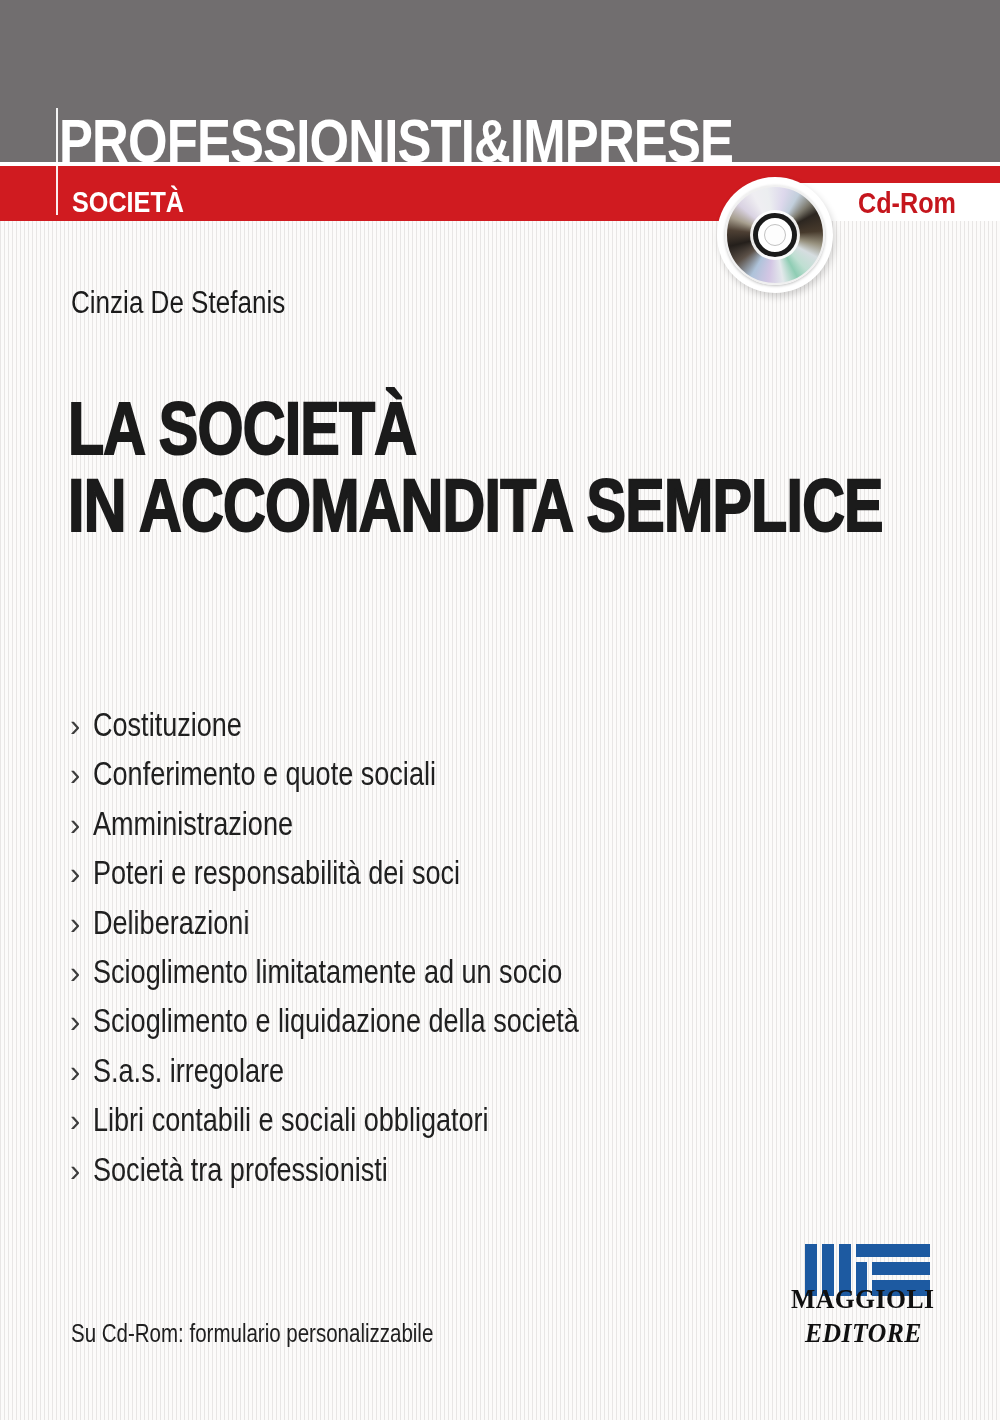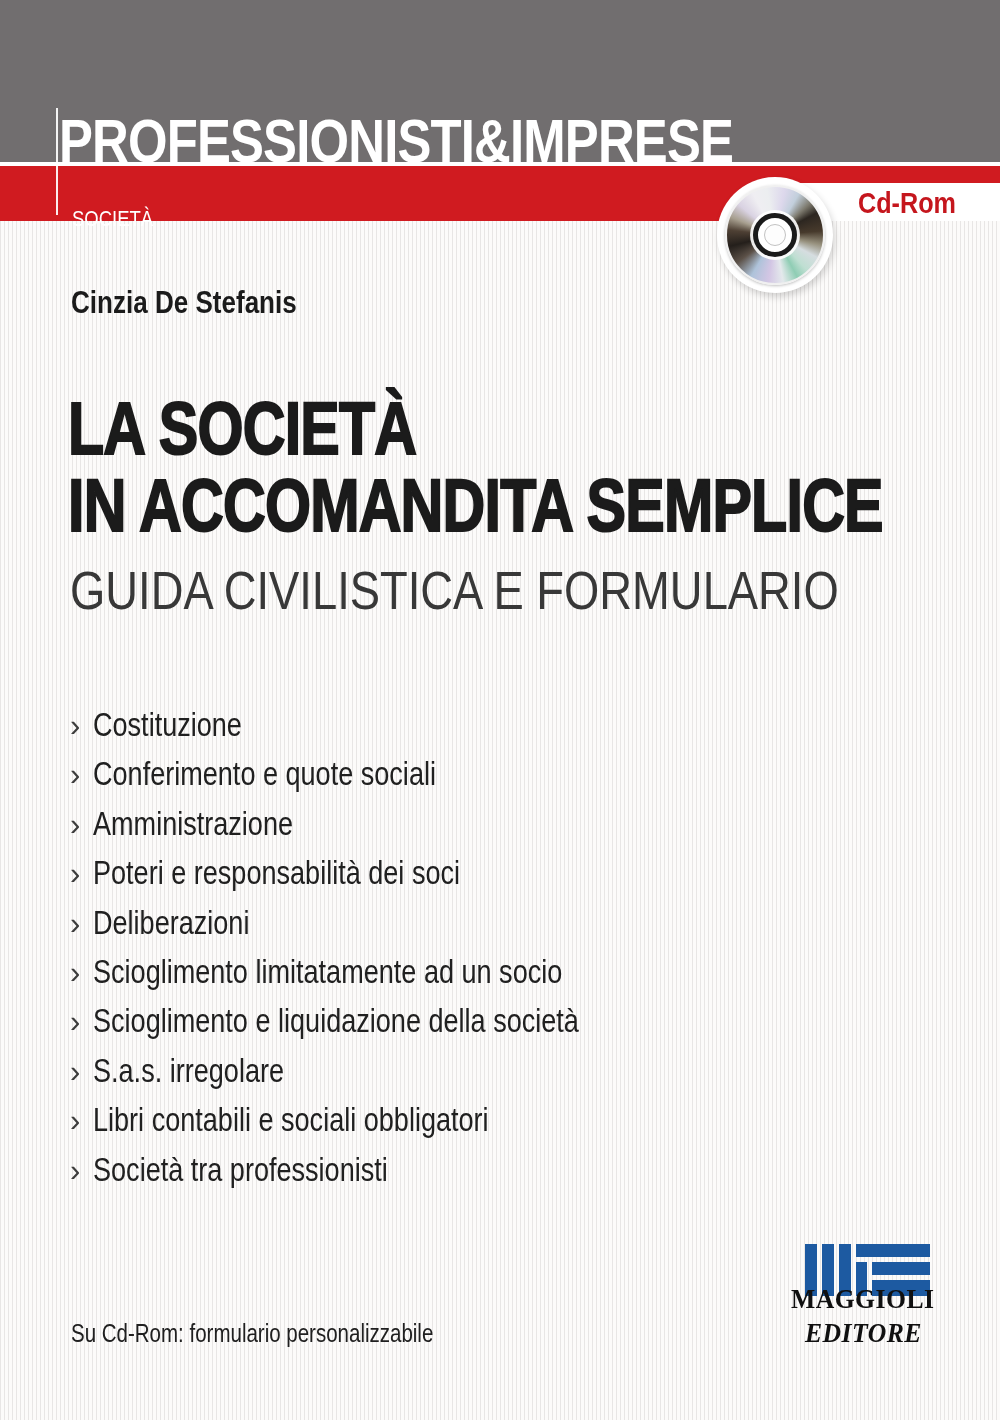--- a/index.html
+++ b/index.html
@@ -19,21 +19,21 @@
   .gray-band{position:absolute;left:0;top:0;width:1000px;height:162px;background:var(--gray);}
   .white-sep{position:absolute;left:0;top:162px;width:1000px;height:4px;background:#ffffff;}
   .red-band{position:absolute;left:0;top:166px;width:1000px;height:55px;background:var(--red);}
   .header-vline{position:absolute;left:56px;top:108px;width:2px;height:107px;background:rgba(255,255,255,.92);z-index:6;}
   .brand{
     position:absolute;left:59px;top:110px;z-index:5;
     color:#fff;font-weight:bold;font-size:62px;line-height:62px;letter-spacing:-1px;
   }
   .category{
     position:absolute;left:72px;top:184px;z-index:5;
-    color:#fff;font-weight:normal;font-size:22px;line-height:36px;letter-spacing:0;margin-top:17px;
+    color:#fff;font-weight:bold;font-size:30px;line-height:36px;letter-spacing:0;
   }
   
   .cd-tab{position:absolute;left:740px;top:183px;width:260px;height:38px;background:#fff;border-top-left-radius:26px;z-index:3;}
   .cd-halo{
     position:absolute;left:717px;top:177px;width:116px;height:116px;border-radius:50%;
     background:#fff;z-index:4;box-shadow:2px 4px 7px rgba(0,0,0,.16);
   }
   .disc{
     position:absolute;left:725px;top:185px;width:100px;height:100px;border-radius:50%;z-index:5;
     border:2px solid #f0f0f0;box-sizing:border-box;box-shadow:0 1px 3px rgba(0,0,0,.25);
@@ -51,21 +51,21 @@
     position:absolute;left:50%;top:50%;width:20px;height:20px;margin:-11px 0 0 -11px;border-radius:50%;
     border:1px solid #c3c3c3;background:#fdfdfd;
   }
   .cd-rom-label{
     position:absolute;left:858px;top:188px;z-index:6;
     color:#c5161d;font-weight:bold;font-size:30px;line-height:30px;
   }
   
   .cond{display:inline-block;white-space:nowrap;transform-origin:left center;}
   .c80{transform:scaleX(.80);} .c82{transform:scaleX(.82);} .c84{transform:scaleX(.84);} .c95{transform:scaleX(.95);}
-  .author{position:absolute;left:71px;top:286px;color:var(--ink);font-weight:bold;font-size:31px;line-height:34px;}
+  .author{position:absolute;left:71px;top:286px;color:var(--ink);font-weight:normal;font-size:31px;line-height:34px;}
   .title{
     position:absolute;left:68px;top:390px;color:var(--ink);
     font-weight:bold;font-size:74px;line-height:77px;letter-spacing:-1px;
     -webkit-text-stroke:2px var(--ink);
   }
   .subtitle{position:absolute;left:70px;top:562px;color:var(--subtle);font-size:54px;line-height:56px;}
   
   .toc{position:absolute;left:70px;top:700px;}
   .toc-item{display:flex;align-items:baseline;height:49.4px;line-height:49.4px;}
   .toc-item .chev{color:#3d3d3d;font-size:31px;margin-right:13px;}
@@ -117,23 +117,20 @@
 
   <div class="author">
     <span class="cond c84">Cinzia De Stefanis</span>
   </div>
 
   <div class="title">
     <span class="cond c80">LA SOCIETÀ</span><br>
     <span class="cond c80">IN ACCOMANDITA SEMPLICE</span>
   </div>
 
-  <div class="subtitle">
-    <span class="cond c84">GUIDA CIVILISTICA E FORMULARIO</span>
-  </div>
 
   <div class="toc" id="toc">
       <div class="toc-item">
         <span class="chev">›</span>
         <span class="cond c82 toc-label">Costituzione</span>
       </div>
       <div class="toc-item">
         <span class="chev">›</span>
         <span class="cond c82 toc-label">Conferimento e quote sociali</span>
       </div>

